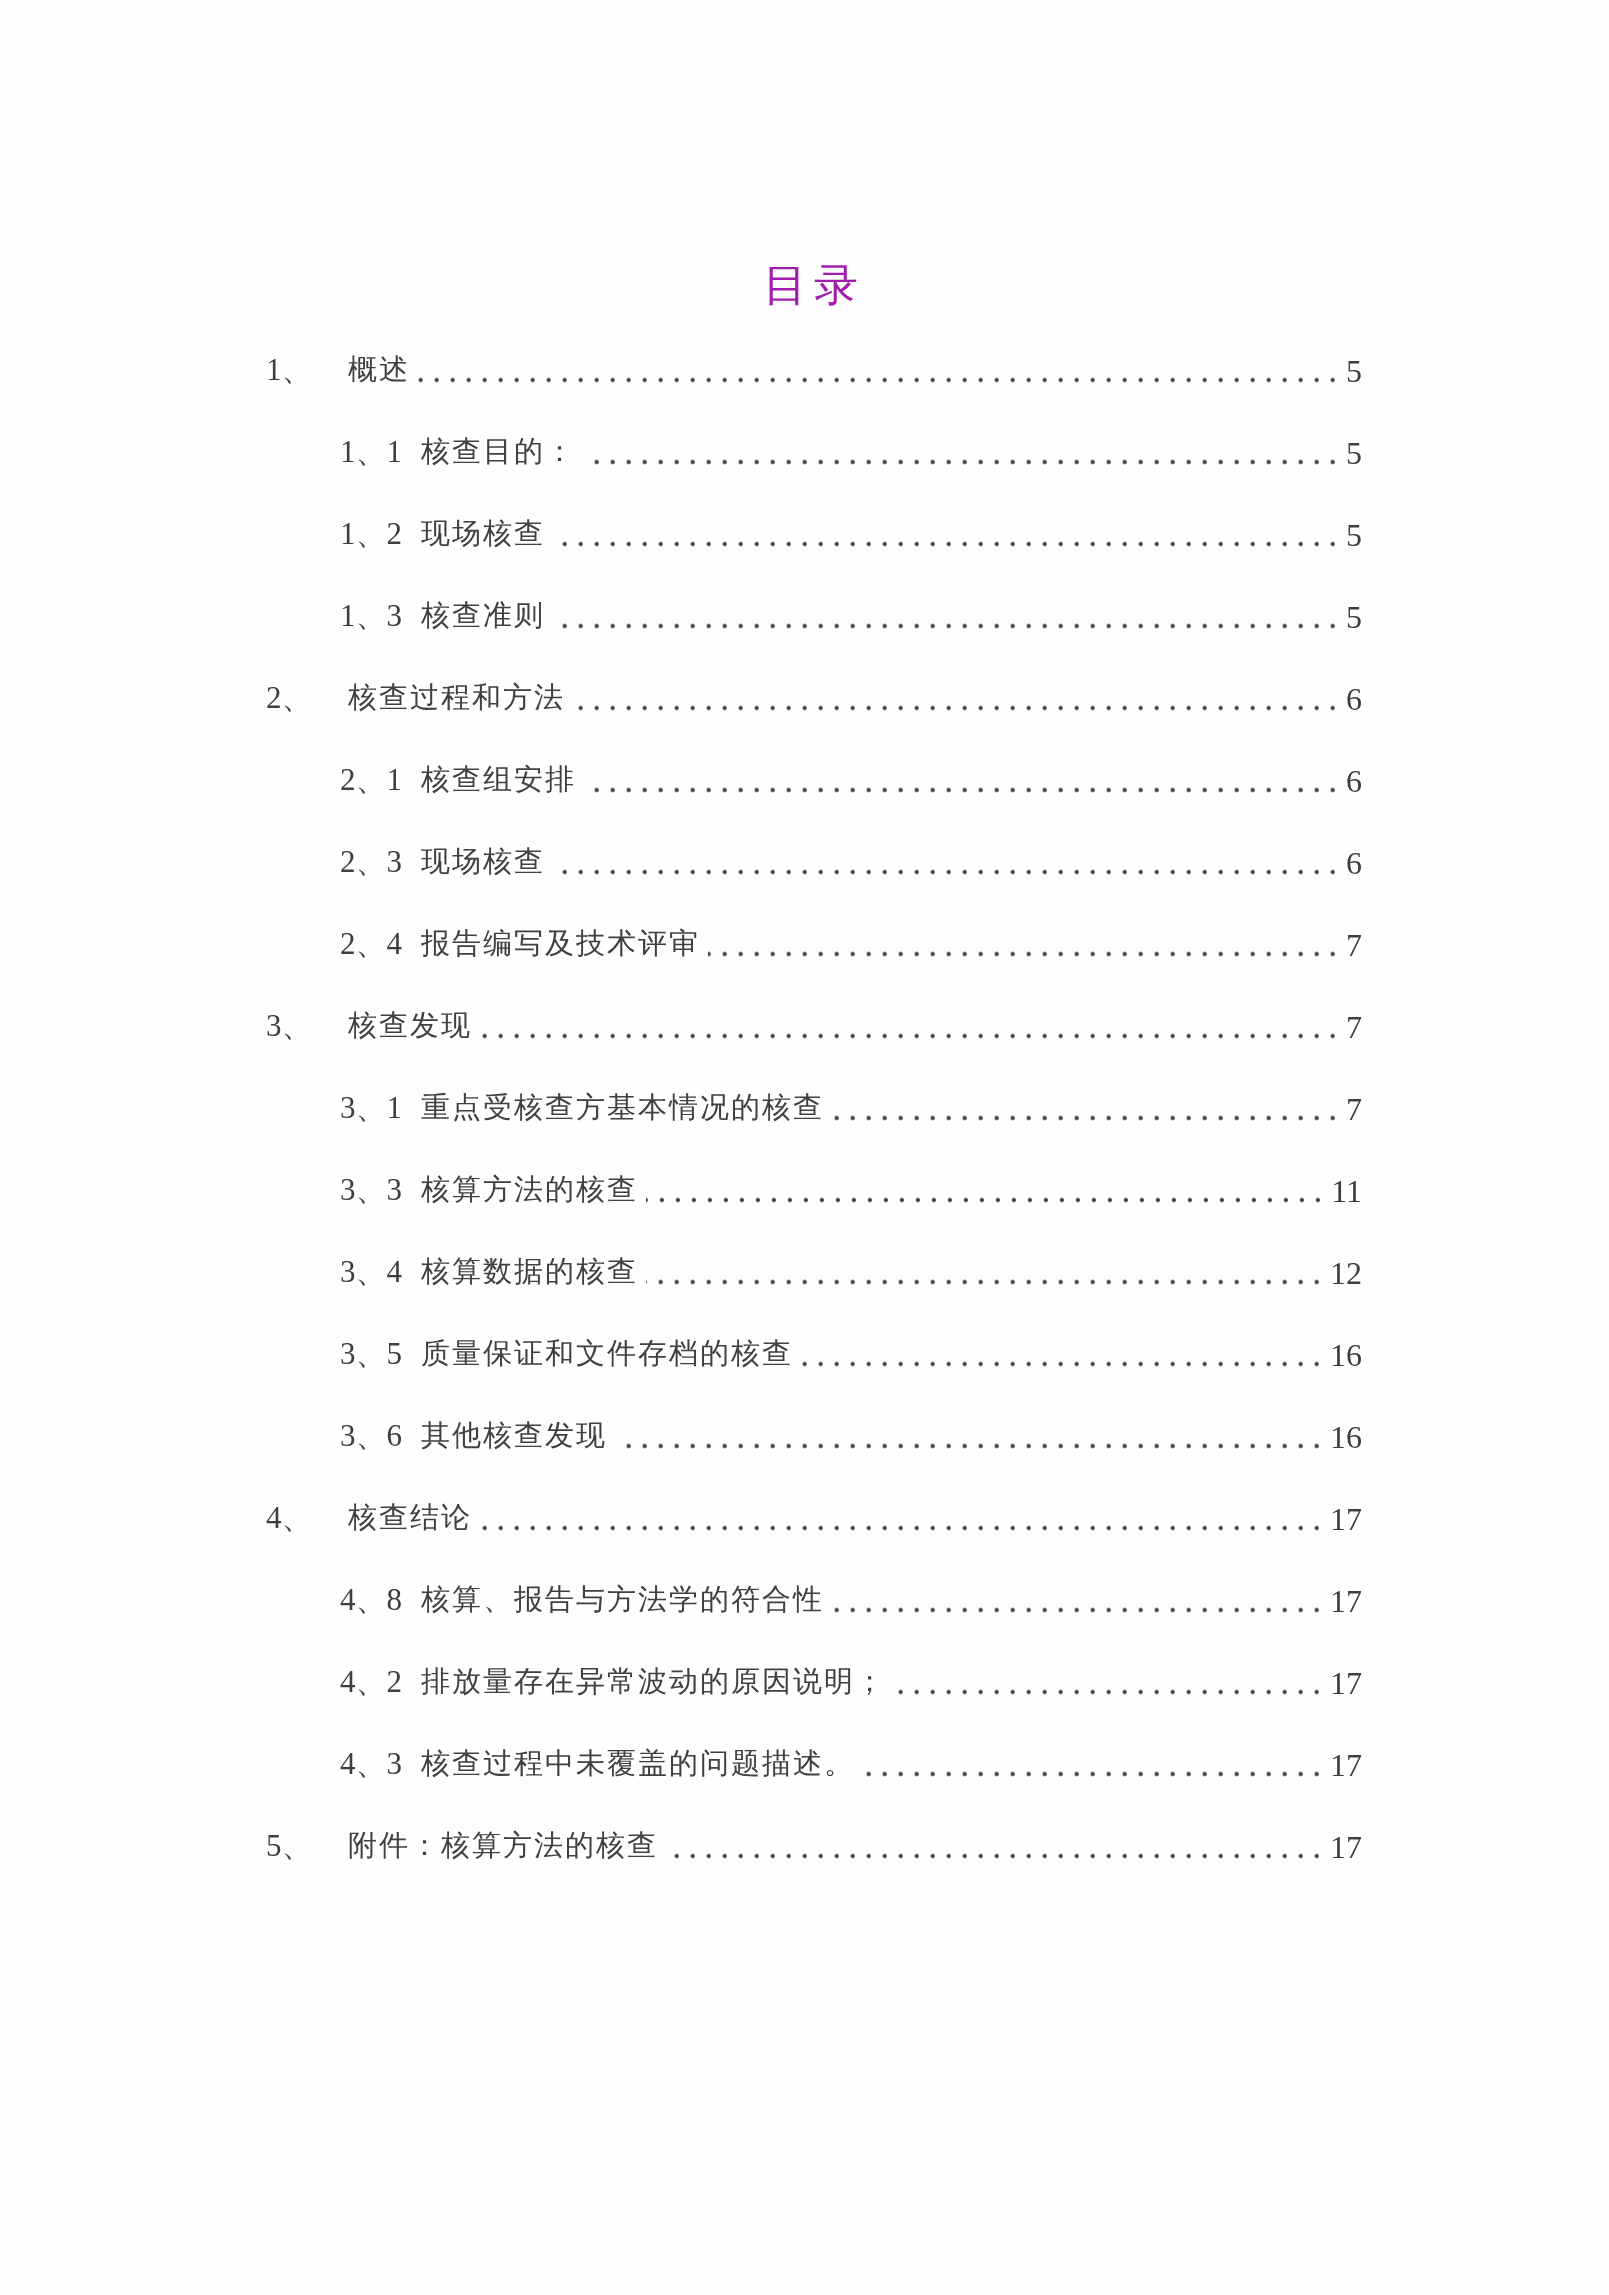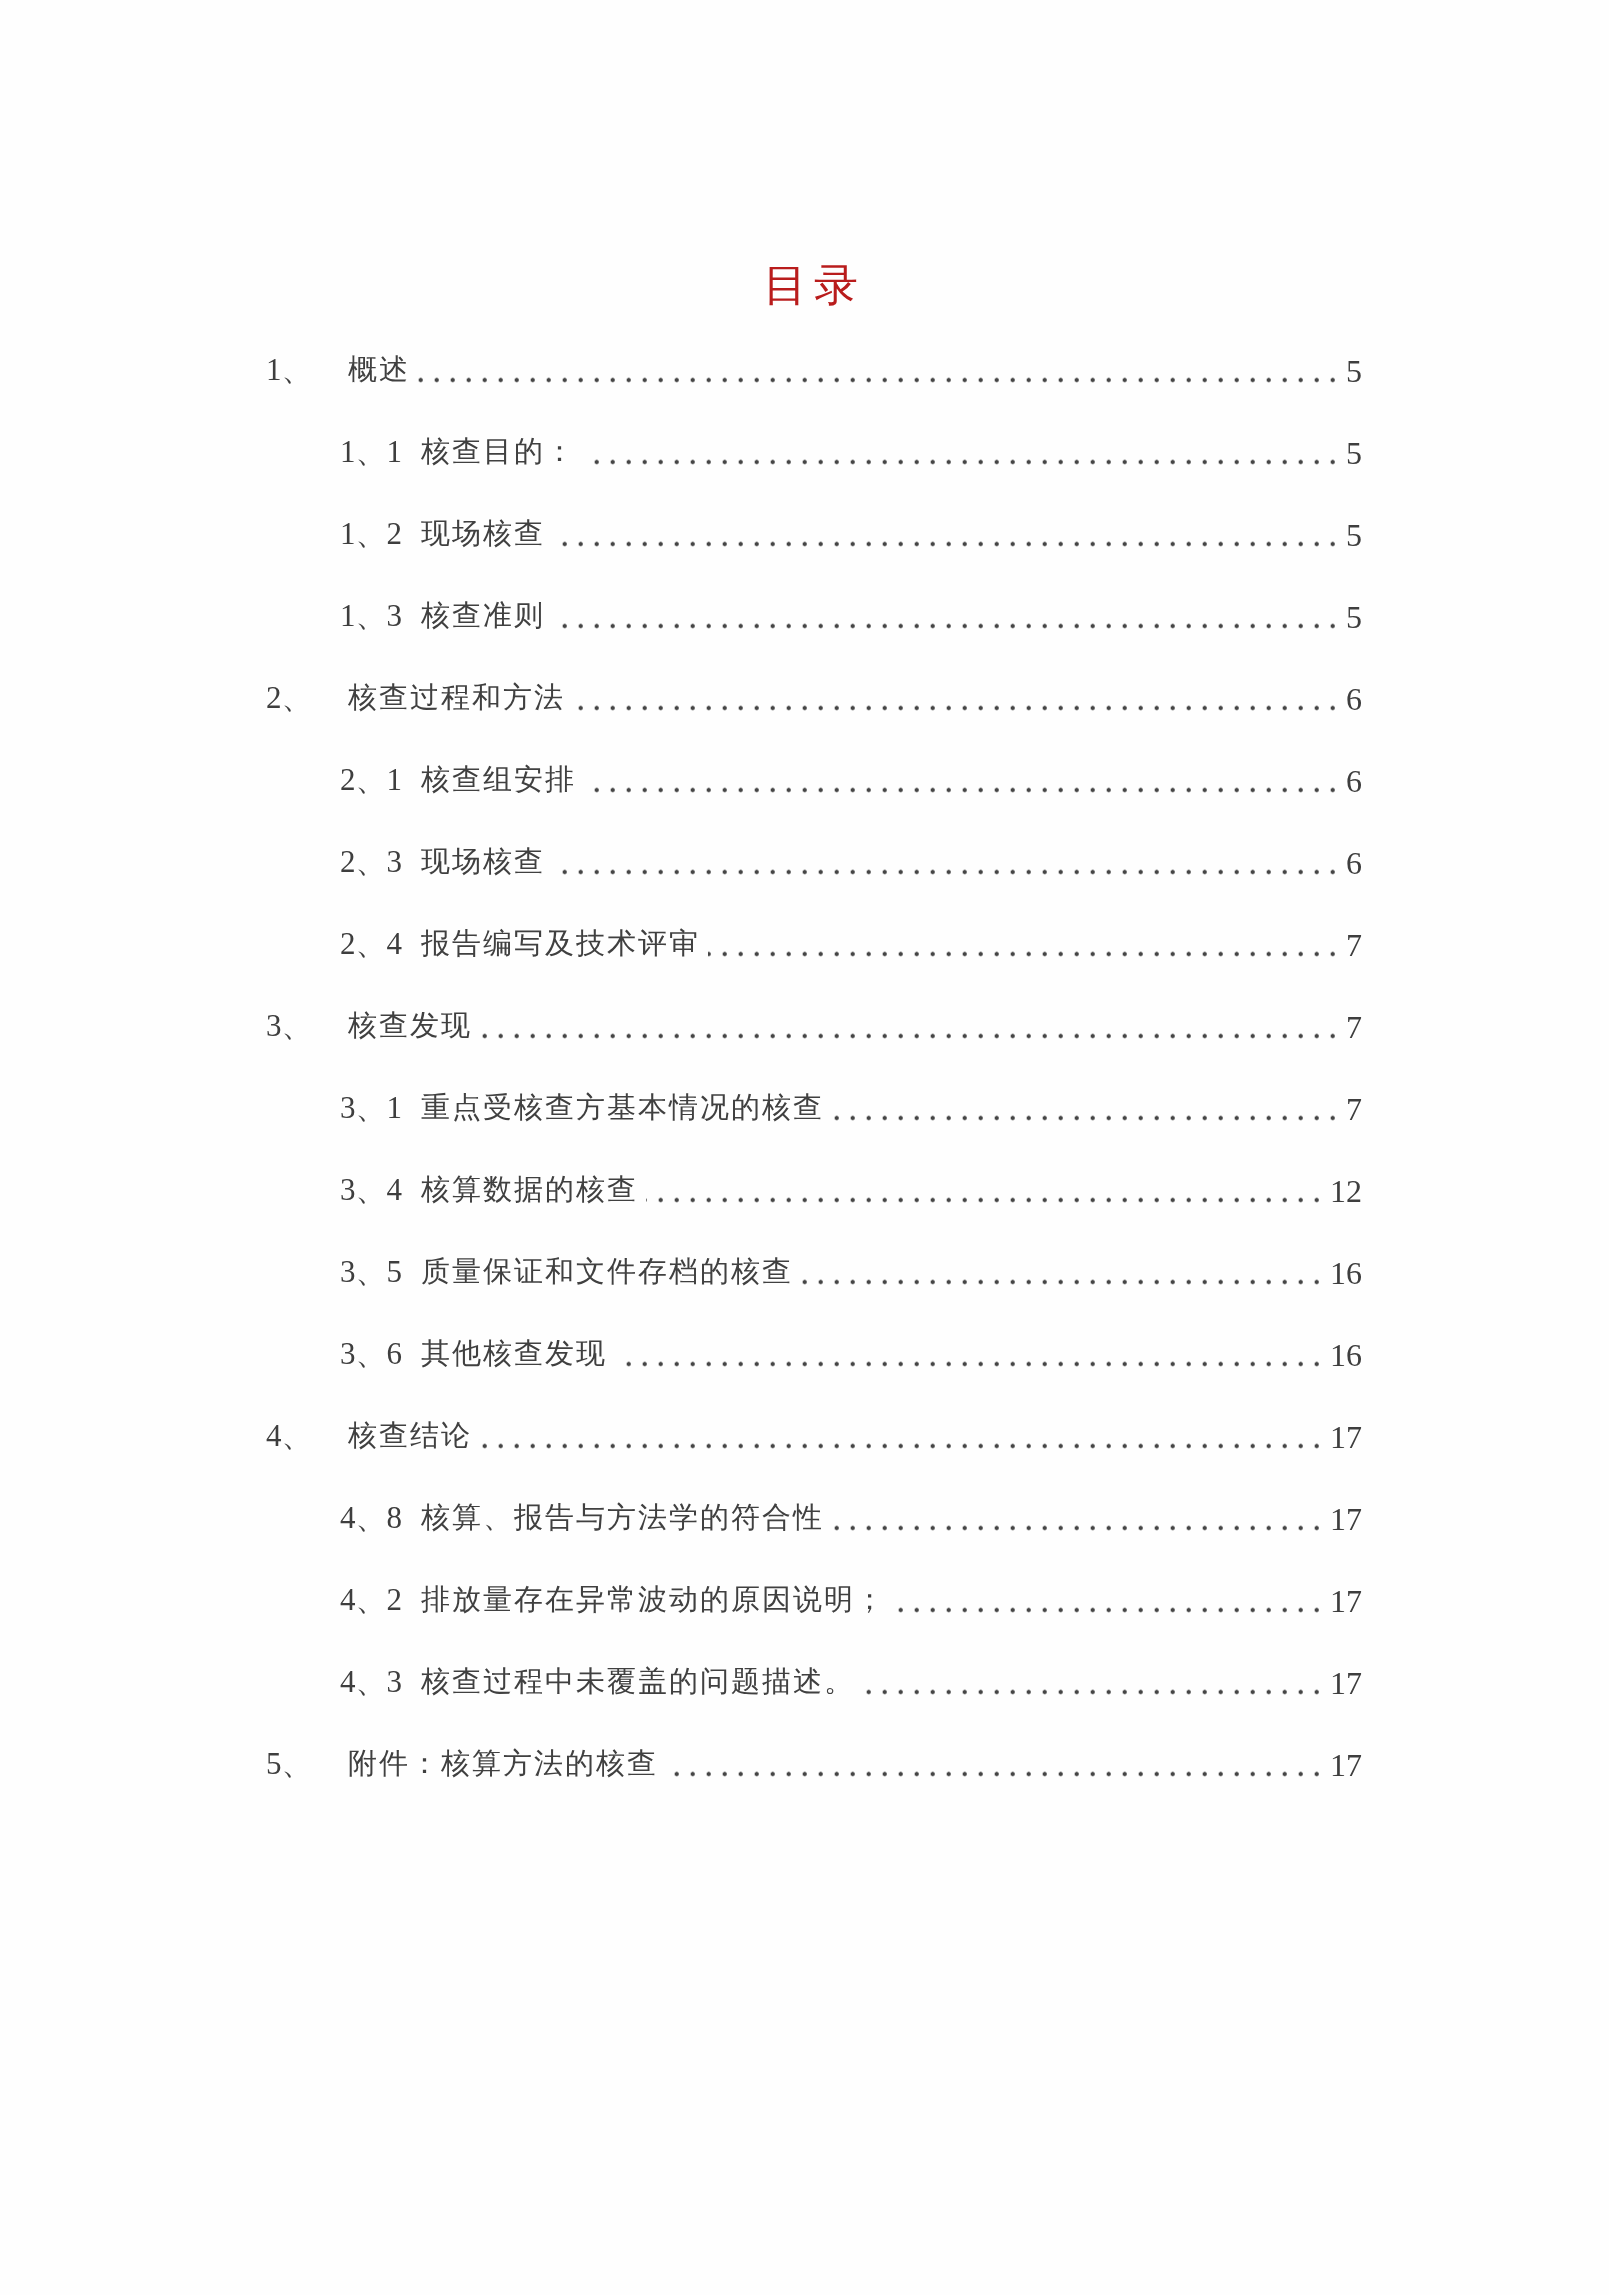--- a/index.html
+++ b/index.html
@@ -15,21 +15,21 @@
     padding:264px 248px 0 266px;
     overflow:hidden;
   }
   .doc-title{
     margin:0 0 20px 0;
     font-size:44px;
     line-height:1;
     font-weight:500;
     text-align:center;
     letter-spacing:6.7px;
-    color:#b91c1c;
+    color:#a21caf;
   }
   .toc{width:100%;}
   .row{
     display:flex;
     align-items:center;
     height:82px;
     font-size:29px;
     line-height:1;
     white-space:nowrap;
   }
@@ -122,20 +122,26 @@
         <span class="leader"></span>
         <span class="pagenum">7</span>
       </div>
       <div class="row level2">
         <span class="num">3、1</span>
         <span class="label">重点受核查方基本情况的核查</span>
         <span class="leader"></span>
         <span class="pagenum">7</span>
       </div>
       <div class="row level2">
+        <span class="num">3、3</span>
+        <span class="label">核算方法的核查</span>
+        <span class="leader"></span>
+        <span class="pagenum">11</span>
+      </div>
+      <div class="row level2">
         <span class="num">3、4</span>
         <span class="label">核算数据的核查</span>
         <span class="leader"></span>
         <span class="pagenum">12</span>
       </div>
       <div class="row level2">
         <span class="num">3、5</span>
         <span class="label">质量保证和文件存档的核查</span>
         <span class="leader"></span>
         <span class="pagenum">16</span>

